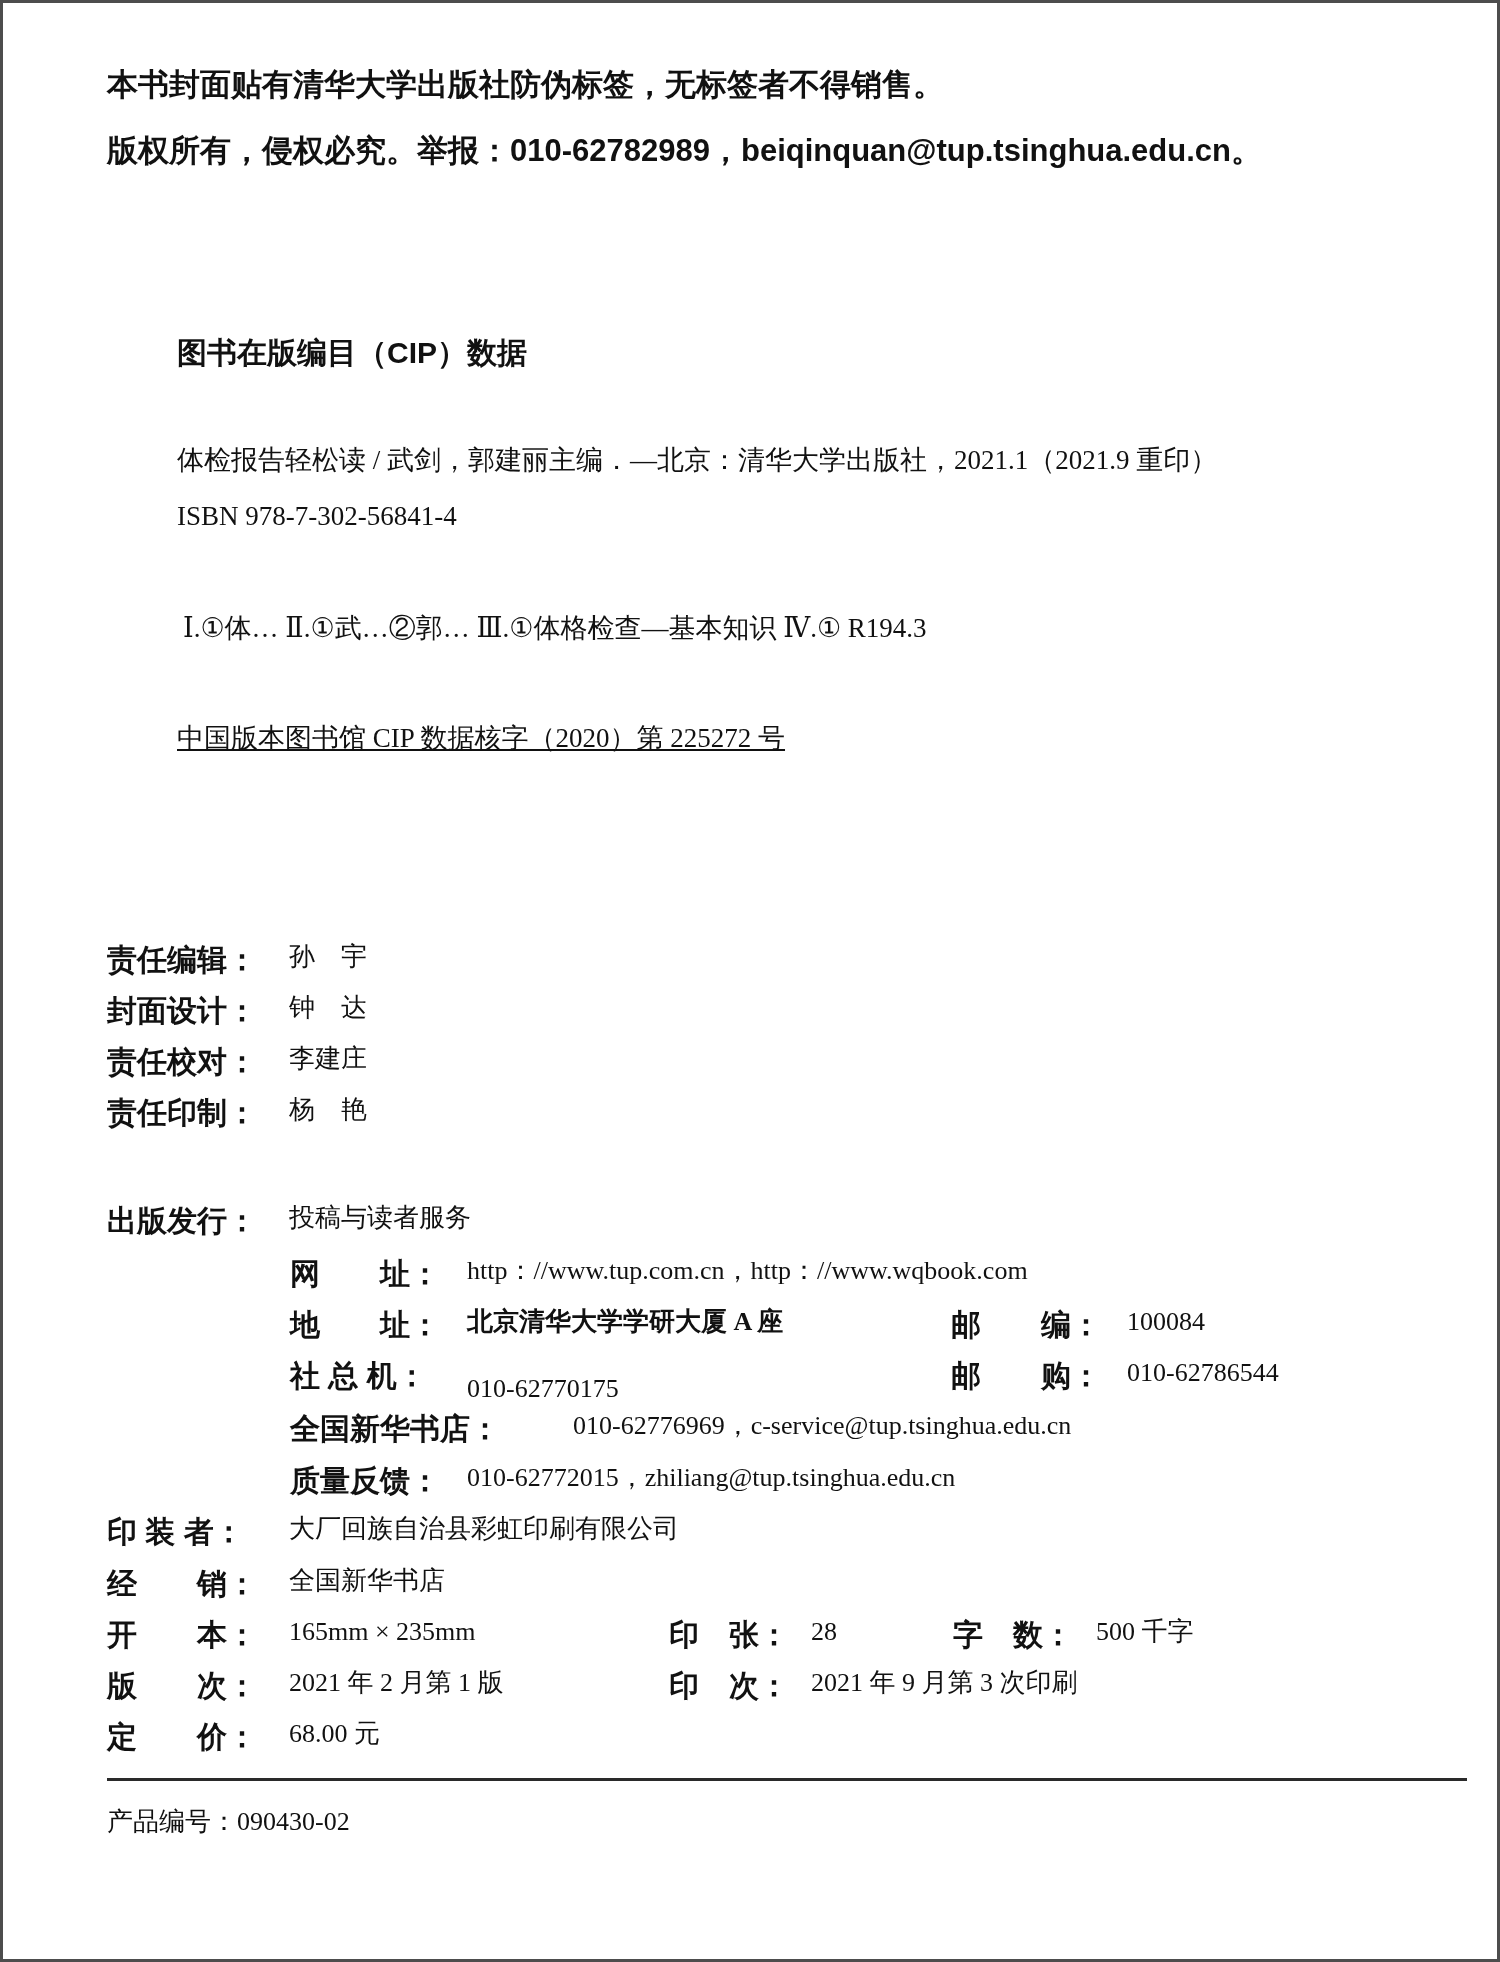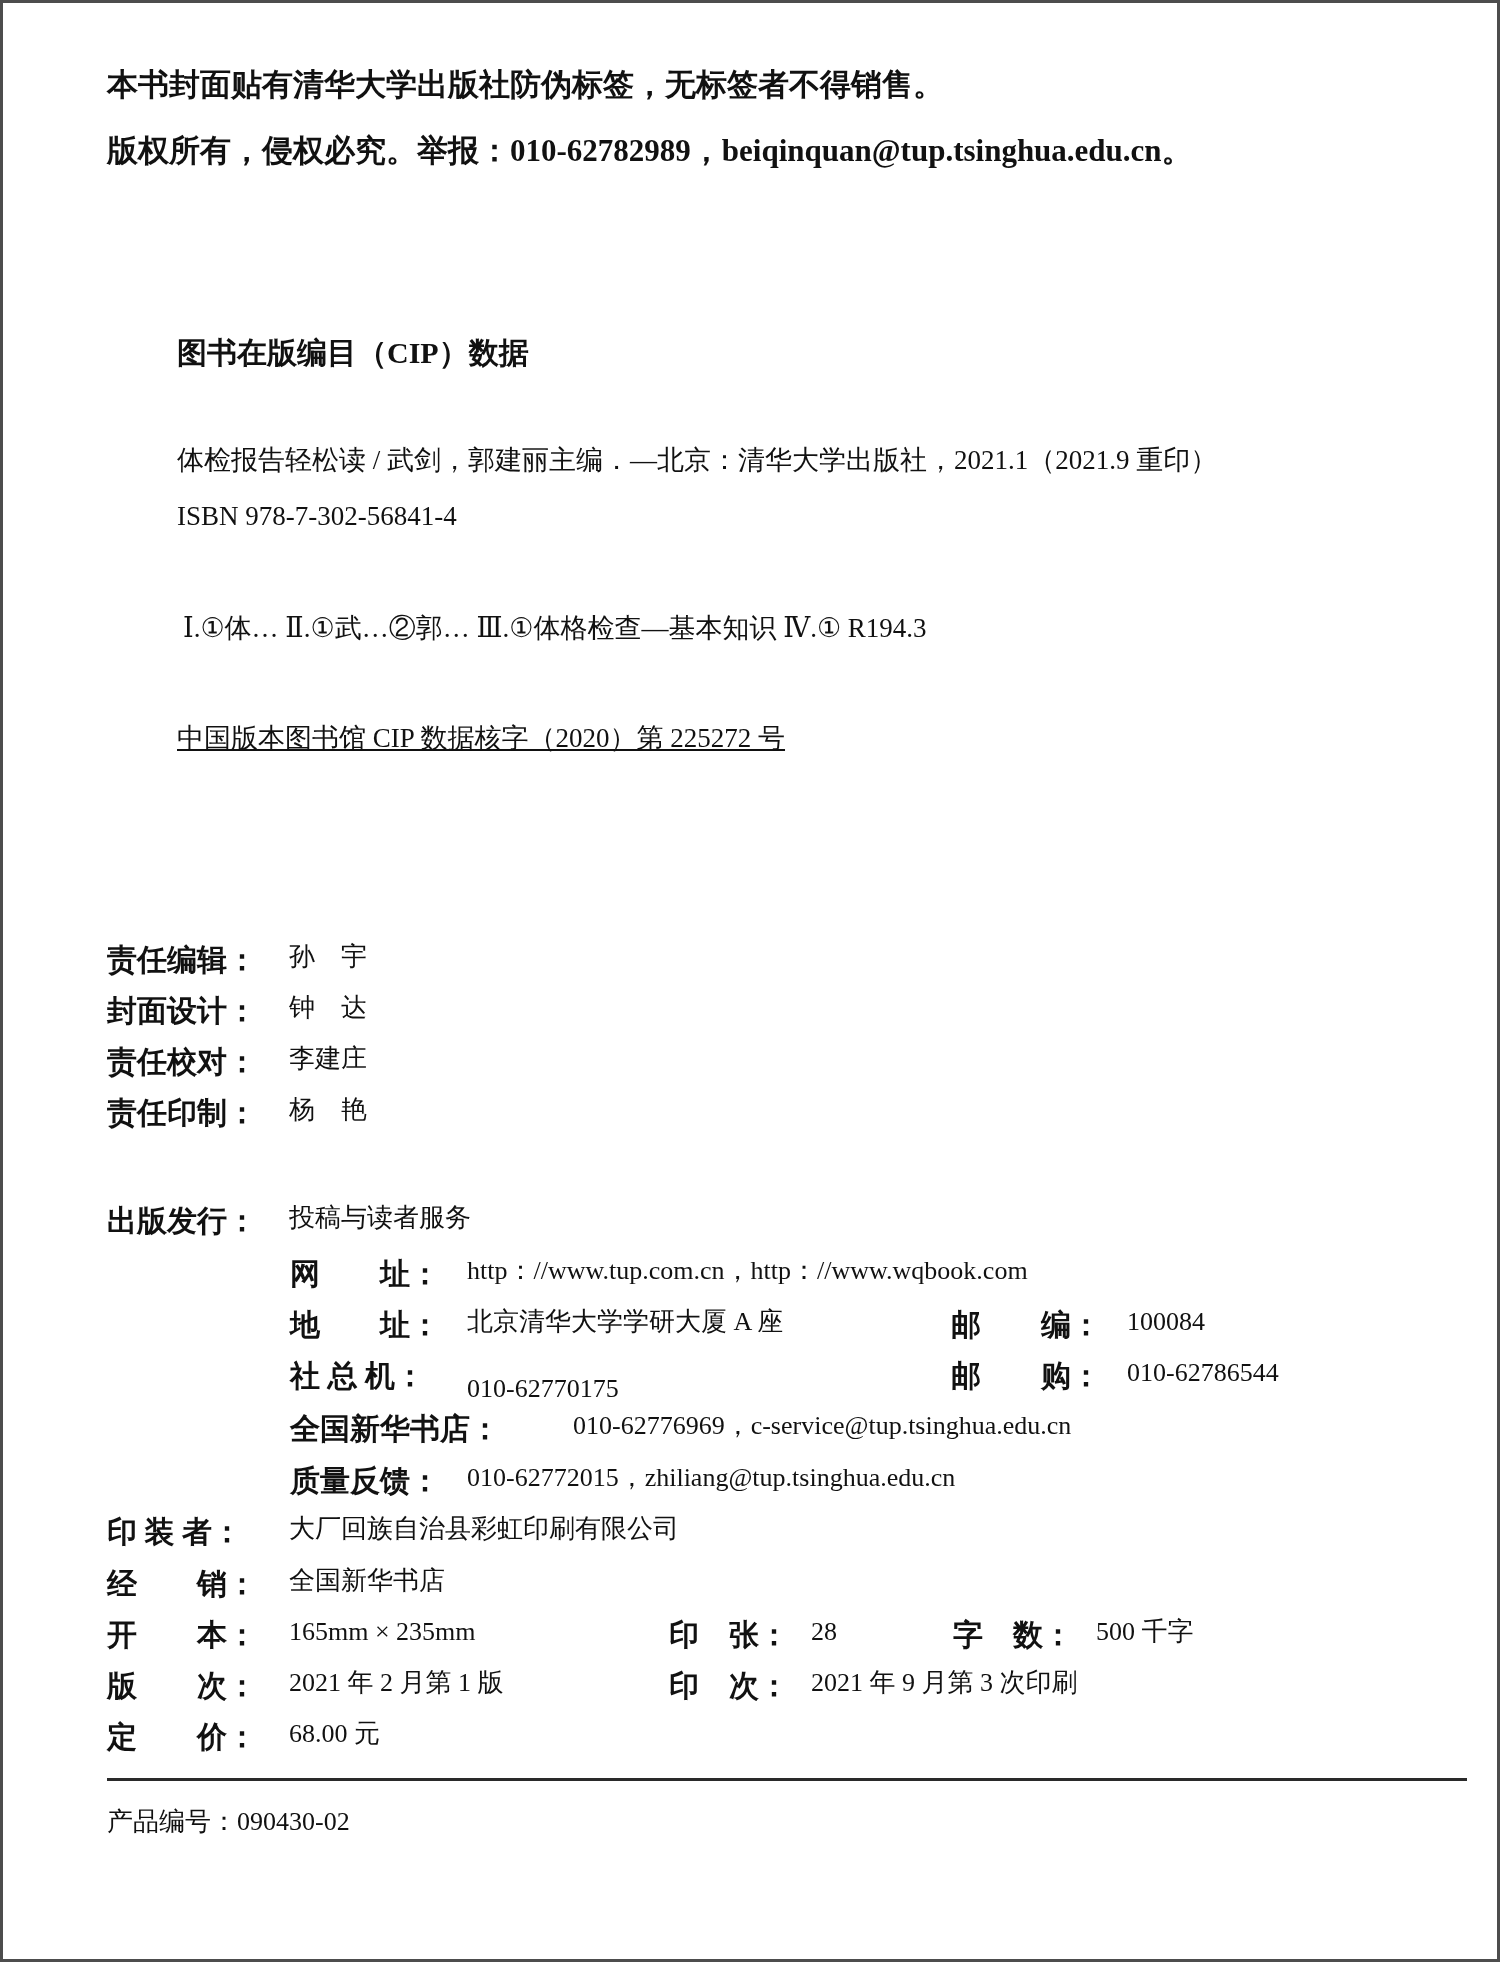--- a/index.html
+++ b/index.html
@@ -2,21 +2,21 @@
 <html><head>
 <meta charset="utf-8">
 <style>
   html, body { margin: 0; padding: 0; }
   body { width: 1500px; height: 1962px; background: #ffffff; }
   .page {
     position: relative; width: 1500px; height: 1962px; box-sizing: border-box;
     border: 3px solid #4d4d4d; background: #ffffff; color: #111111; overflow: hidden;
   }
   .t { position: absolute; white-space: nowrap; line-height: 1; }
-  .sans { font-family: Liberation Serif, serif; }
+  .sans { font-family: Liberation Sans, sans-serif; }
   .serif { font-family: "Liberation Serif", "DejaVu Serif", serif; }
   .notice { font-size: 31px; font-weight: bold; left: 104px; }
   .cip-title { font-size: 30px; font-weight: bold; left: 174px; }
   .cip { font-size: 27px; left: 174px; }
   .lbl { font-size: 30px; font-weight: bold; }
   .val { font-size: 26px; }
   .rule { position: absolute; left: 104px; width: 1360px; height: 3px; background: #2a2a2a; top: 1775px; }
 </style>
 </head>
 <body>
@@ -47,21 +47,21 @@
   </div>
 
   <div>
     <div class="t sans lbl" style="top:1203px; left:104px;"><span>出版发行</span><span>：</span></div>
     <div class="t serif val" style="top:1202px; left:286px;">投稿与读者服务</div>
 
     <div class="t sans lbl" style="top:1256px; left:287px;"><span>网　　址</span><span>：</span></div>
     <div class="t serif val" style="top:1255px; left:464px;">http：//www.tup.com.cn，http：//www.wqbook.com</div>
 
     <div class="t sans lbl" style="top:1307px; left:287px;"><span>地　　址</span><span>：</span></div>
-    <div class="t serif val" style="top:1306px; left:464px;">北京清华大学学研大厦 A 座</div>
+    <div class="t serif val" style="top:1306px; left:464px;font-weight:bold;">北京清华大学学研大厦 A 座</div>
     <div class="t sans lbl" style="top:1307px; left:948px;"><span>邮　　编</span><span>：</span></div>
     <div class="t serif val" style="top:1306px; left:1124px;">100084</div>
 
     <div class="t sans lbl" style="top:1358px; left:287px;"><span>社 总 机</span><span>：</span></div>
     <div class="t serif val" style="top:1357px; left:464px;margin-top:16px;">010-62770175</div>
     <div class="t sans lbl" style="top:1358px; left:948px;"><span>邮　　购</span><span>：</span></div>
     <div class="t serif val" style="top:1357px; left:1124px;">010-62786544</div>
 
     <div class="t sans lbl" style="top:1411px; left:287px;"><span>全国新华书店</span><span>：</span></div>
     <div class="t serif val" style="top:1410px; left:570px;">010-62776969，c-service@tup.tsinghua.edu.cn</div>

